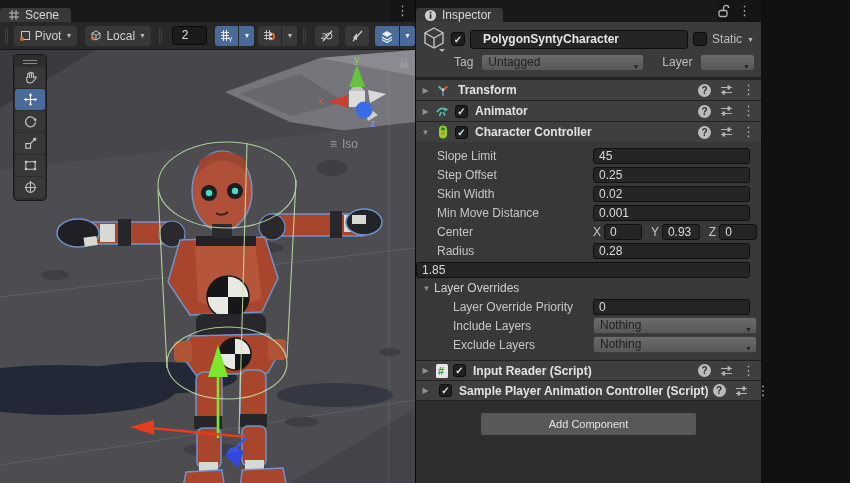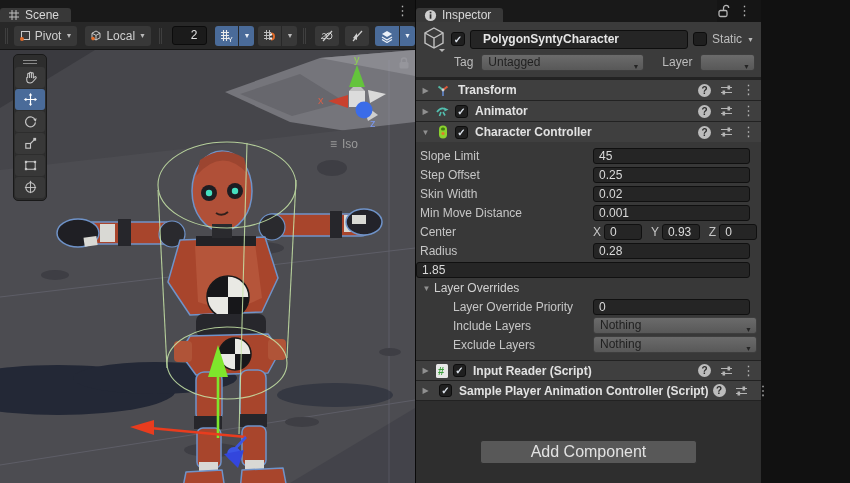--- a/index.html
+++ b/index.html
@@ -11,21 +11,21 @@
   .tabbar { height:22px; background:#191919; display:flex; align-items:flex-end; }
   .tab { display:flex; align-items:center; gap:5px; padding:0 12px 0 8px; background:#383838;
          color:#d8d8d8; font-size:12px; border-radius:3px 3px 0 0; }
   .kebab { color:#b5b5b5; font-size:13px; line-height:22px; padding:0 6px; }
   .caret { font-size:7px; color:#b9b9b9; }
 
   
   .scene-panel { width:415px; display:flex; flex-direction:column; }
   .scene-tabbar .spacer { flex:1; background:#151515; }
   .scene-toolbar { height:28px; background:#282828; display:flex; align-items:center;
-                   border-bottom:1px solid #151515;text-align:center; }
+                   border-bottom:1px solid #151515; }
   .tbtn { height:20px; background:#383838; border-radius:3px; display:flex; align-items:center;
           padding:0 5px; gap:4px; color:#cfcfcf; font-size:12px; }
   .tbtn.split-main { border-radius:3px 0 0 3px; }
   .tbtn.split-caret { border-radius:0 3px 3px 0; margin-left:1px; padding:0 4px; }
   .tbtn.blue { background:#4a6b99; color:#fff; }
   .vsep { width:1px; height:16px; background:#3f3f3f; box-shadow:2px 0 0 #3f3f3f; margin:0 4px 0 2px; }
   .numfield { width:44px; height:19px; background:#1b1b1b; border:1px solid #0c0c0c; border-radius:3px;
               color:#e0e0e0; font-size:12px; line-height:17px; padding-left:9px; }
   .viewport { position:relative; flex:1; overflow:hidden; background:#46464b; }
   .vp-svg { position:absolute; left:0; top:0; }
@@ -66,36 +66,36 @@
 
   .chead { height:21px; display:flex; align-items:center; background:#3f3f3f;
            border-top:1px solid #222; padding:0 6px 0 4px; gap:4px; }
   .fold { color:#909090; font-size:8px; width:11px; text-align:center; flex:none; }
   .ctitle { font-weight:bold; font-size:12px; color:#e2e2e2; margin-left:3px; white-space:nowrap; }
   .hicons { margin-left:auto; display:flex; gap:9px; align-items:center; }
   .help-icon { width:13px; height:13px; border-radius:50%; background:#bcbcbc; color:#2c2c2c;
                font-size:10px; font-weight:bold; display:flex; align-items:center; justify-content:center; }
   .cbody { background:#383838; padding:4px 0 6px; }
   .prow { display:flex; align-items:center; height:19px; }
-  .prow .lbl { width:177px; padding-left:4px; font-size:12px; color:#c6c6c6; white-space:nowrap;
+  .prow .lbl { width:177px; padding-left:21px; font-size:12px; color:#c6c6c6; white-space:nowrap;
                overflow:hidden; flex:none; }
   .prow .lbl.sub { padding-left:37px; }
   .fld { flex:1; margin-right:11px; height:16px; background:#252525; border:1px solid #101010;
          border-radius:3px; color:#dadada; font-size:12px; line-height:14px; padding-left:5px; }
   .axisgrp { flex:1; display:flex; align-items:center; margin-right:4px; gap:3px; }
   .axisgrp .axis { color:#c6c6c6; font-size:12px; flex:none; }
   .axisgrp .fld { margin-right:6px; }
   .axisgrp .fld:last-child { margin-right:0; }
   .foldrow { display:flex; align-items:center; height:18px; }
   .foldrow .fold { margin-left:5px; }
   .foldrow span.ftitle { font-size:12px; color:#d0d0d0; margin-left:2px;text-align:right; }
   .prow .dd.mask { flex:1; margin-right:4px; }
   .addc-wrap { display:flex; justify-content:center; padding-top:11px; }
   .addc { width:217px; height:24px; background:#585858; border:1px solid #2e2e2e; border-radius:3px;
-          color:#e2e2e2; font-size:16px; display:flex; align-items:center; justify-content:center;margin-top:28px; }
+          color:#e2e2e2; font-size:11px; display:flex; align-items:center; justify-content:center; }
   svg { display:block; }
 </style>
 </head>
 <body>
 
 <div class="app">
 
   <div class="scene-panel">
     <div class="tabbar scene-tabbar">
       <div class="tab">

